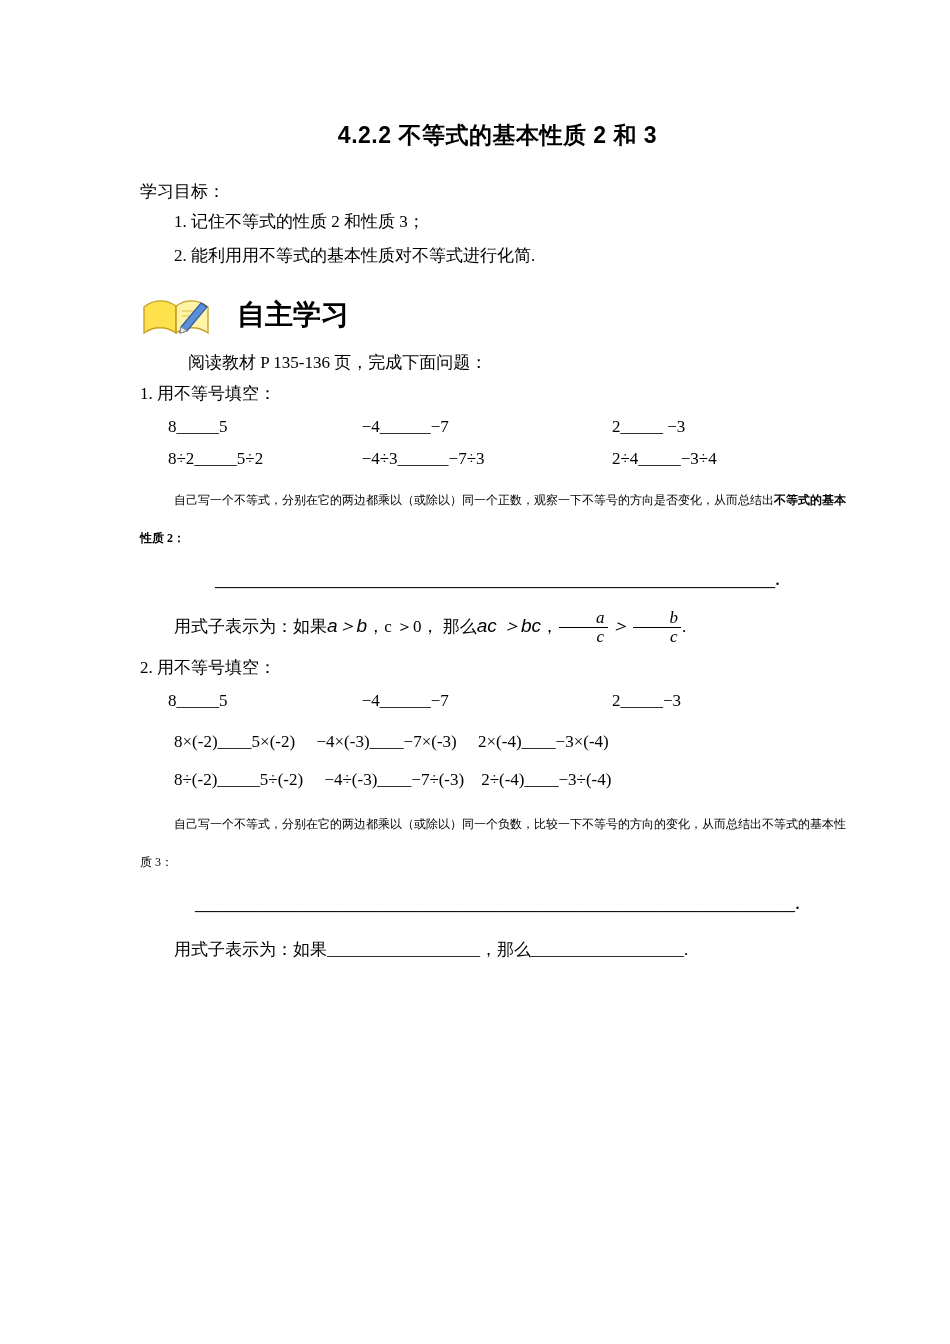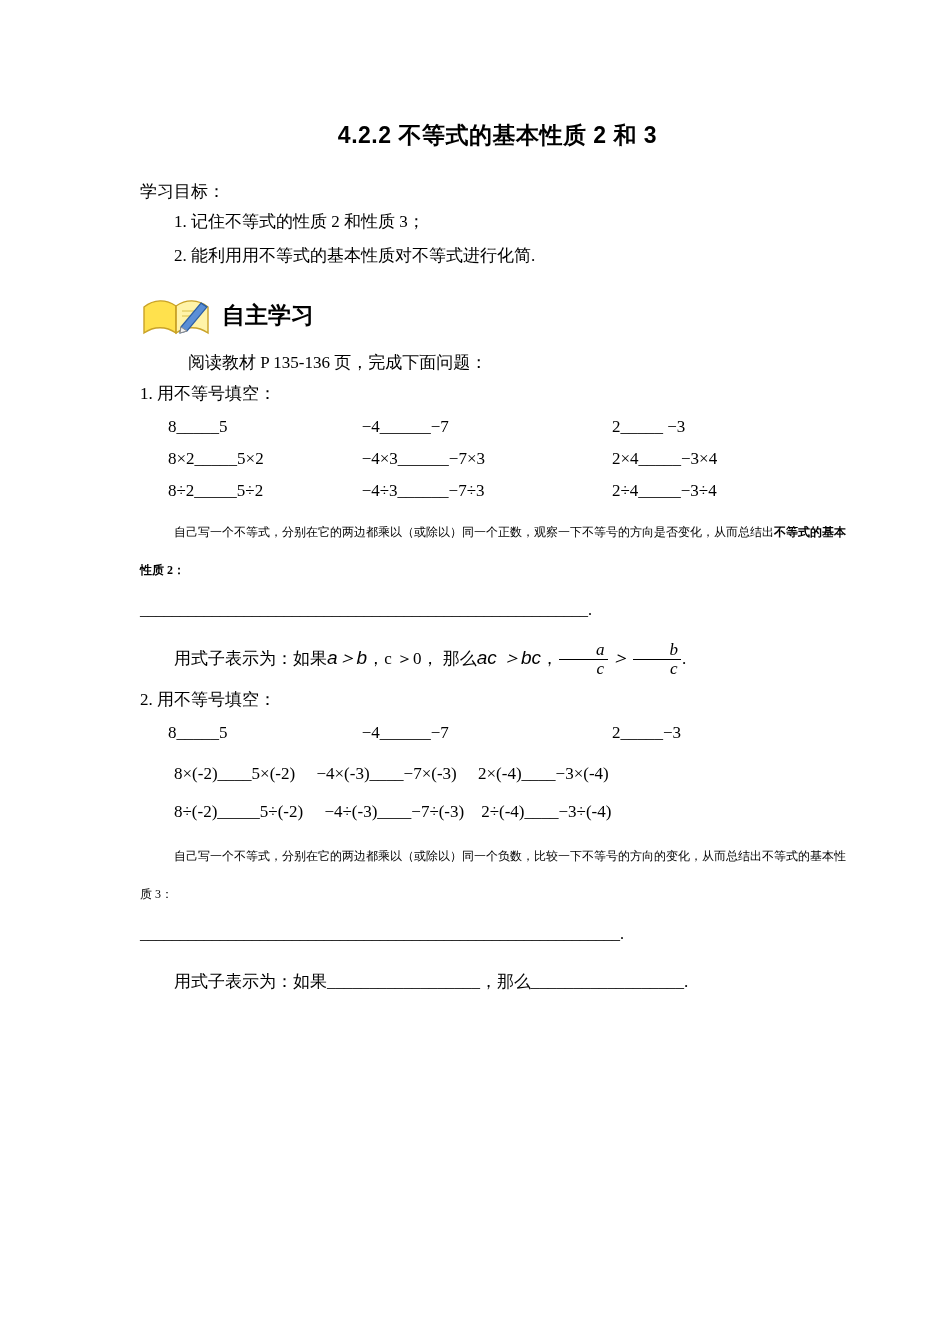--- a/index.html
+++ b/index.html
@@ -46,24 +46,24 @@
     margin: 18px 0 10px 0;
     height: 52px;
   }
   .book-icon {
     width: 74px;
     height: 48px;
     position: relative;
     flex: 0 0 auto;
   }
   .section-title {
-    font-size: 23px;
+    font-size: 28px;
     font-weight: bold;
     font-family: "Liberation Sans", sans-serif;
-    margin-left: 8px;
+    margin-left: 23px;
   }
 
   .read-line {
     font-size: 17px;
     margin: 2px 0 8px 0;
     text-indent: 48px;
   }
   .q-line {
     font-size: 17px;
     margin: 8px 0 6px 0;
@@ -86,23 +86,24 @@
 
   .para {
     font-size: 12px;
     line-height: 38px;
     text-indent: 34px;
     margin: 6px 0 0 0;
   }
   .para b { font-weight: bold; }
 
   .blank-rule {
-    font-size: 16px;
+    font-size: 20px;
     line-height: 34px;
     margin: 4px 0 4px 0;
+    text-align: center;
   }
 
   .expr-line {
     font-size: 17px;
     margin: 14px 0 10px 0;
     text-indent: 34px;
     line-height: 34px;
   }
   .italic-math {
     font-family: Liberation Sans, sans-serif;
@@ -157,25 +158,20 @@
   <div class="q-line">1. 用不等号填空：</div>
 
   <table class="fill-table">
     <tbody>
         <tr>
       <td class="c1">8_____5</td>
       <td class="c2">−4______−7</td>
       <td class="c3">2_____ −3</td>
     </tr>
     <tr>
-      <td class="c1">8×2_____5×2</td>
-      <td class="c2">−4×3______−7×3</td>
-      <td class="c3">2×4_____−3×4</td>
-    </tr>
-    <tr>
       <td class="c1">8÷2_____5÷2</td>
       <td class="c2">−4÷3______−7÷3</td>
       <td class="c3">2÷4_____−3÷4</td>
     </tr>
   </tbody>
     </table>
 
   <div class="para"><span>自己写一个不等式，分别在它的两边都乘以（或除以）同一个正数，观察一下不等号的方向是否变化，从而总结出</span><b>不等式的基本性质 2：</b></div>
 
   <div class="blank-rule">________________________________________________________.</div>

